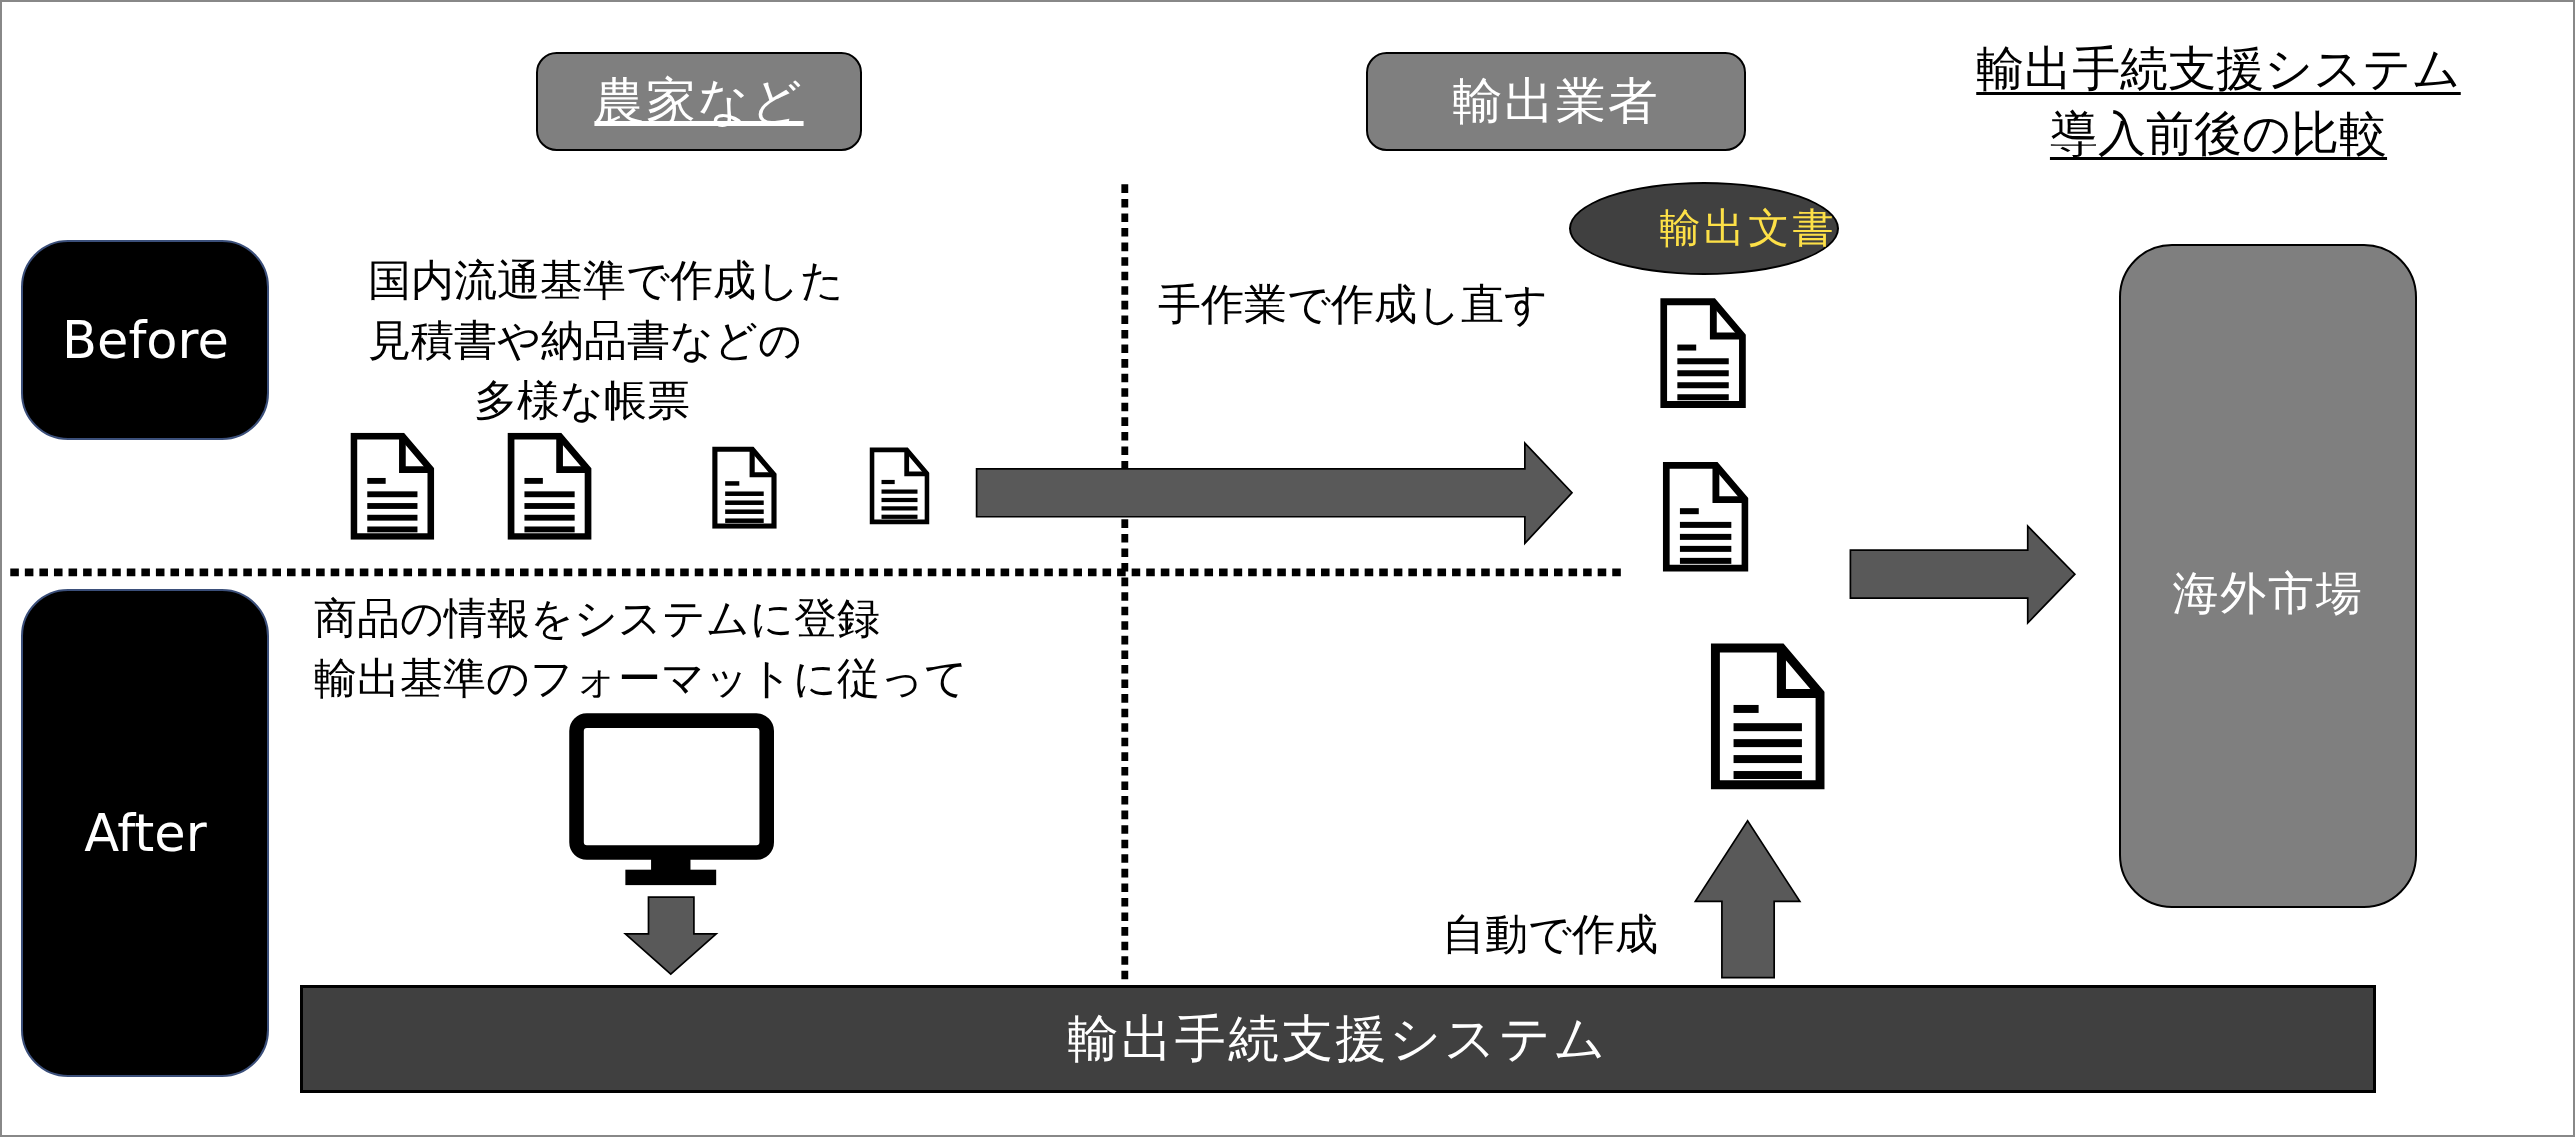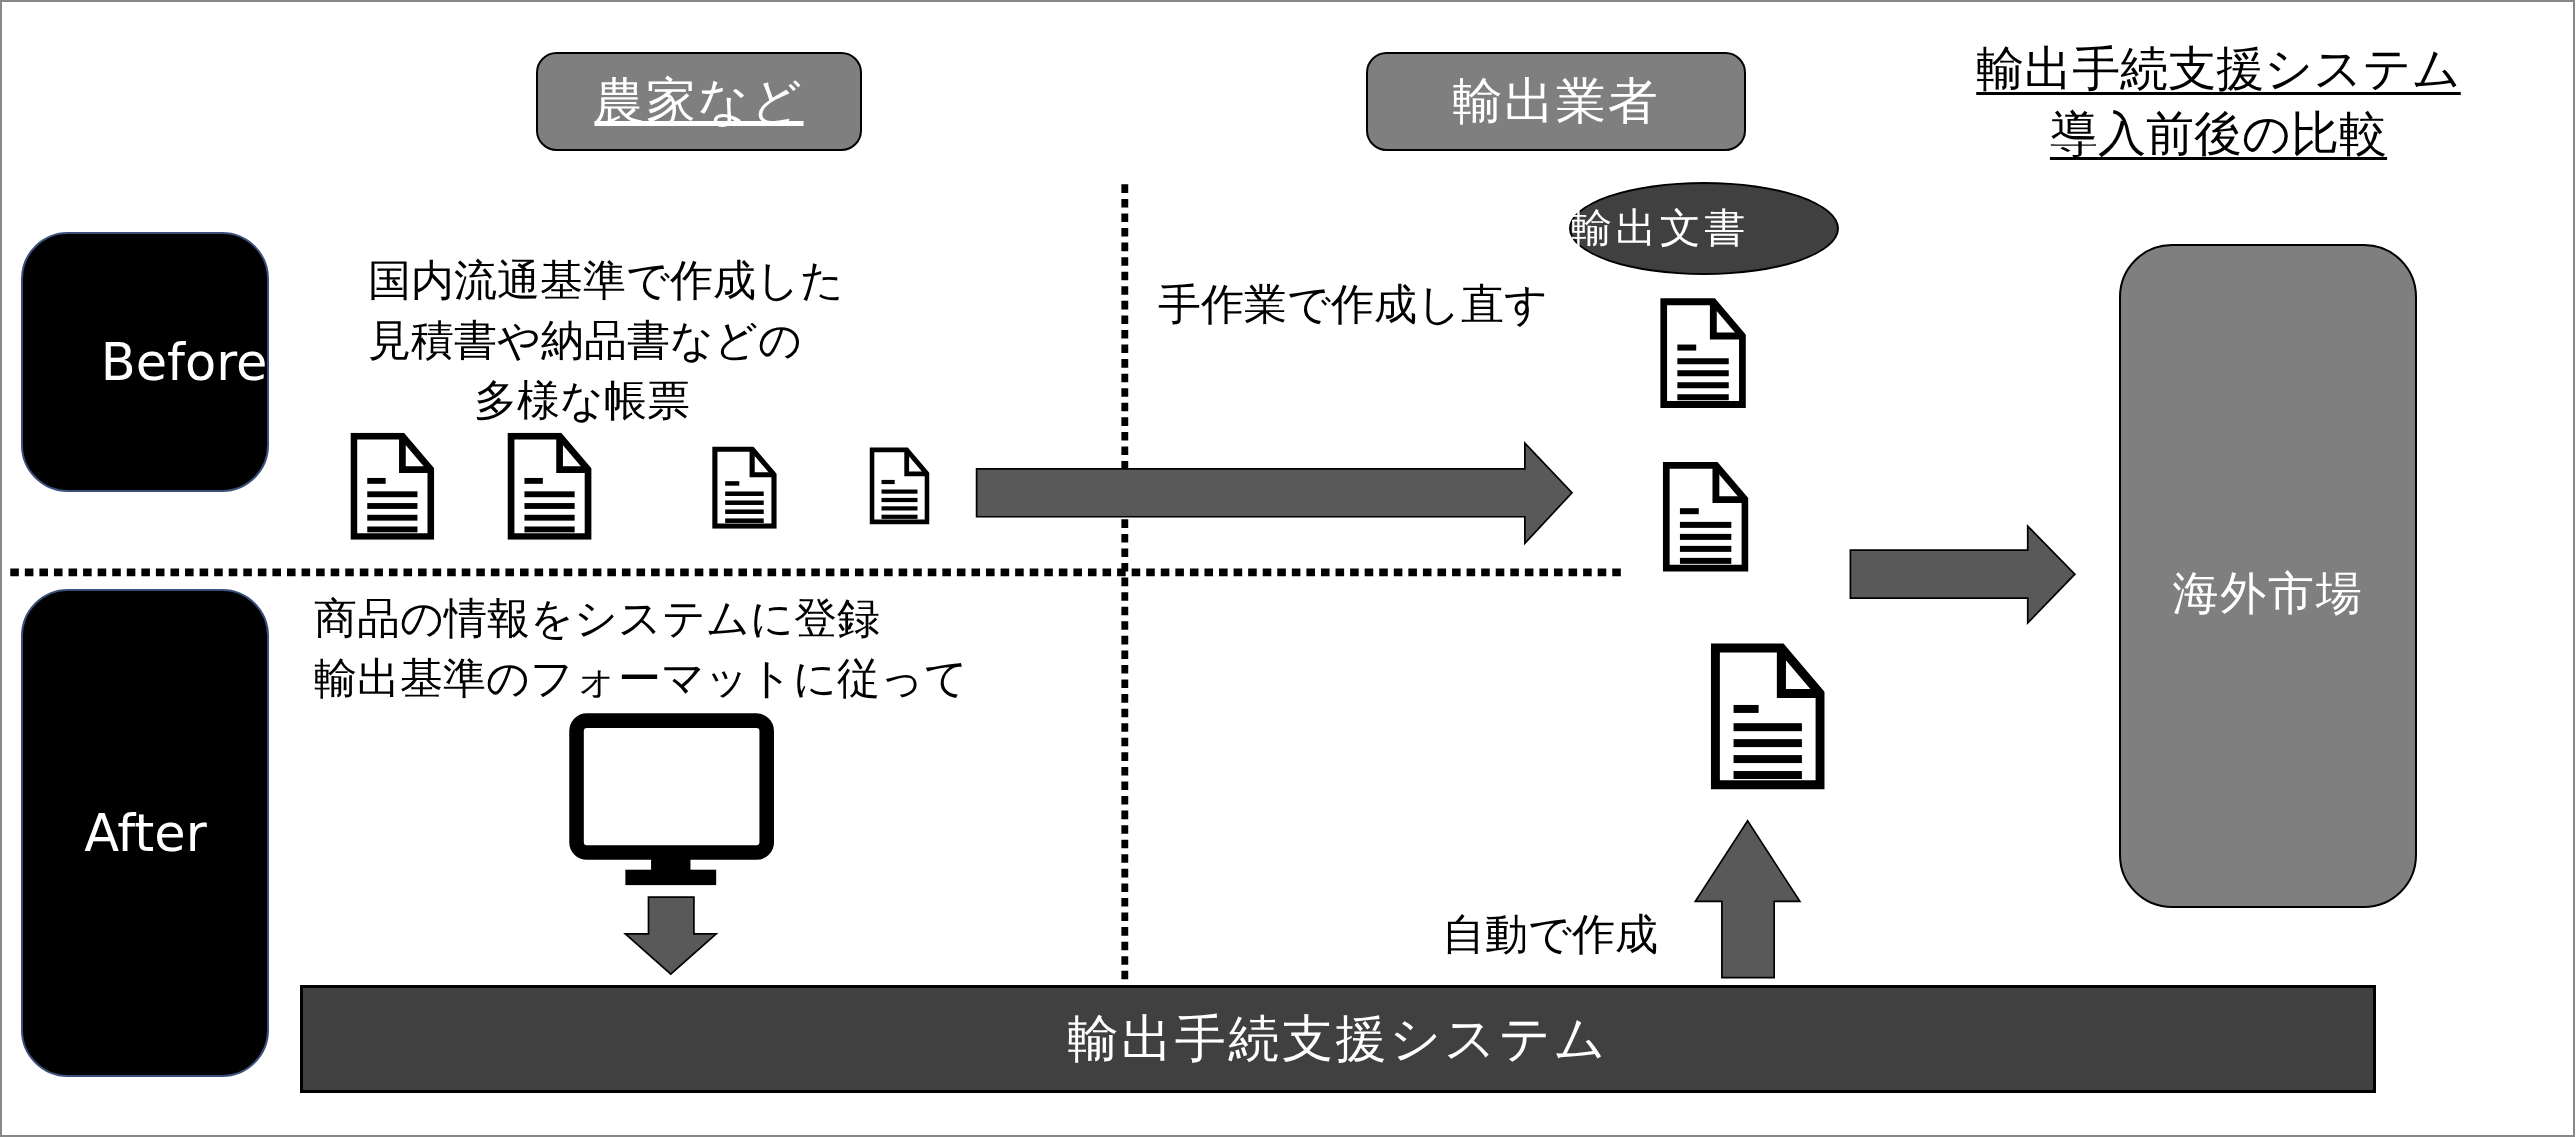--- a/index.html
+++ b/index.html
@@ -13,21 +13,21 @@
                font-size: 51px; }
   .actor-box { background: #7f7f7f; border: 2.6px solid #000; border-radius: 20.6px;
                color: #ffffff; display: flex; align-items: center; justify-content: center;
                font-size: 50px; letter-spacing: 1.7px; }
   .title { text-align: center; font-size: 48px; line-height: 65px; color: #000; }
   .title span { text-decoration: underline; text-decoration-thickness: 3.4px; text-underline-offset: 6.9px; display: block; }
   .txt { color: #000; font-size: 43px; line-height: 60px; white-space: nowrap; }
   .txt.center { text-align: center; }
   .txt span { display: block; }
   .ellipse { background: #404040; border: 2.6px solid #000; border-radius: 50%;
-             color: #ffffff; display: flex; align-items: center; justify-content: flex-start;
+             color: #fde047; display: flex; align-items: center; justify-content: flex-end;
              font-size: 41px; letter-spacing: 3.4px; font-family: Liberation Serif, serif; }
   .market { background: #7f7f7f; border: 2.6px solid #000; border-radius: 53px;
             color: #ffffff; display: flex; justify-content: center; font-size: 46px;
             padding-top: 317px; letter-spacing: 1.7px; }
   .system-bar { background: #404040; border: 3.4px solid #000; color: #ffffff;
                 display: flex; align-items: center; justify-content: center; font-size: 51px; letter-spacing: 2.6px; }
   svg.overlay { position: absolute; left: 0; top: 0; }
 </style>
 </head>
 <body>
@@ -39,21 +39,21 @@
   <span>導入前後の比較</span>
 </div>
 
 <div class="abs actor-box" style="left:536px; top:52px; width:326px; height:99px;text-decoration:underline;">
   <span>農家など</span>
 </div>
 <div class="abs actor-box" style="left:1366px; top:52px; width:380px; height:99px;">
   <span>輸出業者</span>
 </div>
 
-<div class="abs stage-box" style="left:21.4px; top:232px; width:248px; height:260px;justify-content:flex-end;">
+<div class="abs stage-box" style="left:21.4px; top:240px; width:248px; height:200px;">
   <span>Before</span>
 </div>
 <div class="abs stage-box" style="left:21.4px; top:589px; width:248px; height:488px;">
   <span>After</span>
 </div>
 
 <div class="abs txt center" style="left:368px; top:250px; width:428px;">
   <span>国内流通基準で作成した</span>
   <span>見積書や納品書などの</span>
   <span>多様な帳票</span>

